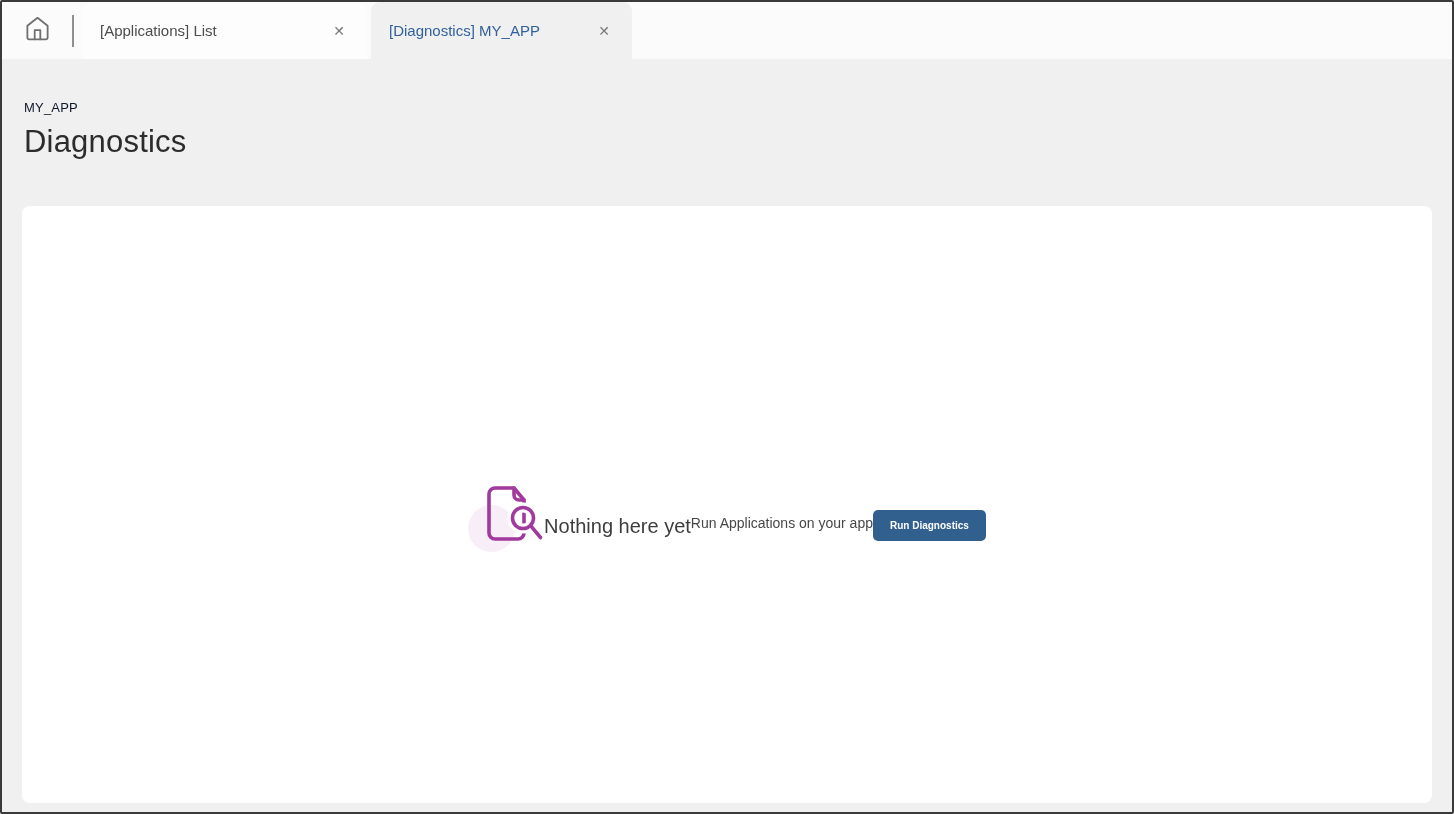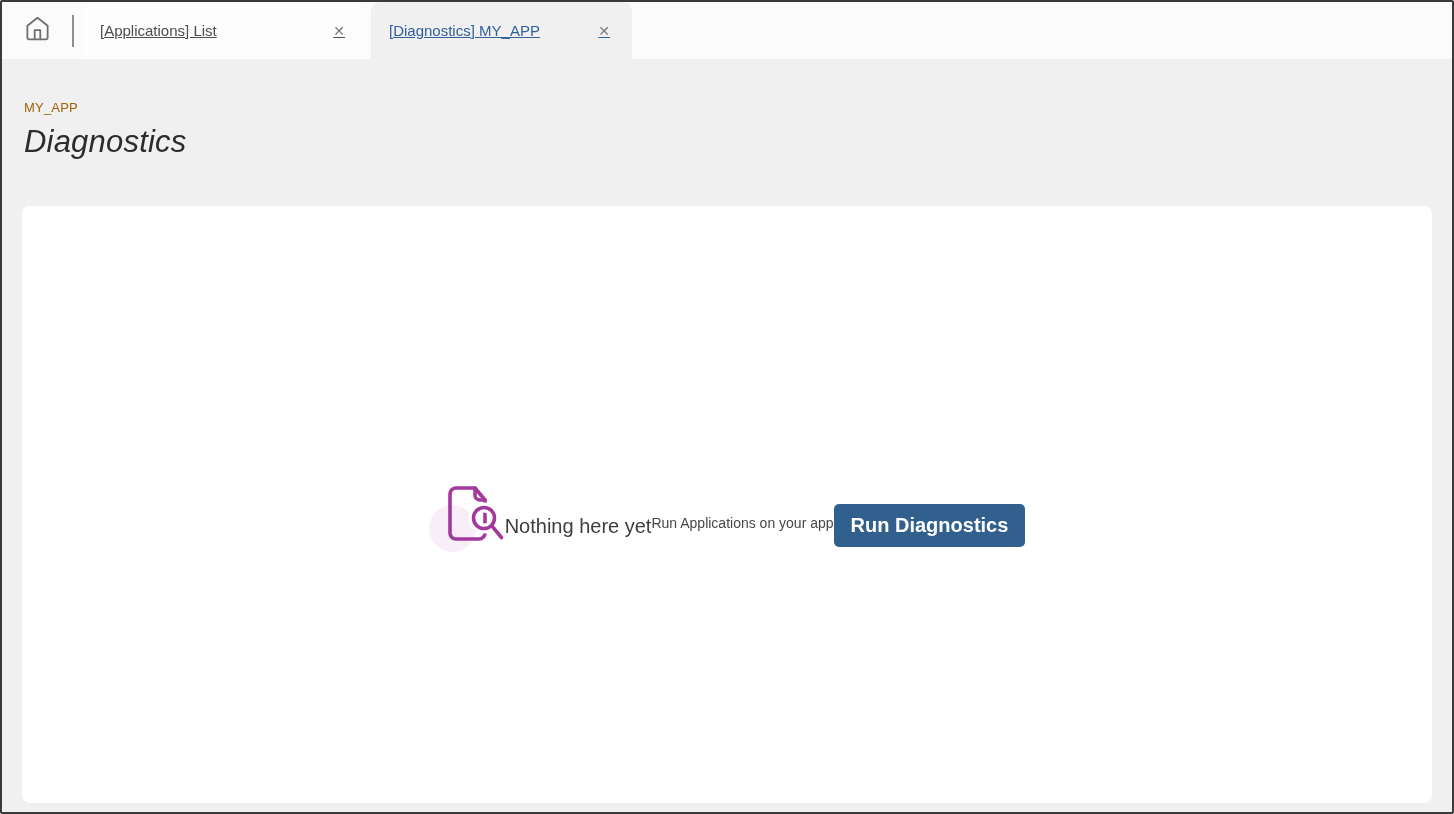--- a/index.html
+++ b/index.html
@@ -34,21 +34,20 @@
     align-self: center;
     flex: 0 0 auto;
   }
   .tab {
     display: flex; align-items: center; justify-content: space-between;
     padding: 0 18px;
     border-radius: 9px 9px 0 0;
     font-size: 15px;
     cursor: pointer;
     flex: 0 0 auto;
-    text-decoration: underline;
   }
   .tab-inactive {
     width: 285px;
     margin-left: 8px;
     background: #fdfdfe;
     color: #4d4d4d;
   }
   .tab-active {
     width: 261px;
     margin-left: 4px;
@@ -61,30 +60,29 @@
     color: #7a7a7a;
     line-height: 1;
     padding: 4px;
     cursor: pointer;
   }
 
   
   .page-header { padding: 41px 0 0 22px; }
   .breadcrumb {
     font-size: 13px;
-    color: #a16207;
+    color: #0f172a;
     letter-spacing: 0.2px;
   }
   .page-title {
     margin-top: 9px;
     font-size: 31px;
     font-weight: 400;
     color: #2c2c2c;
     letter-spacing: 0.2px;
-    font-style: italic;
   }
 
   
   .card {
     margin: 46px 20px 0 20px;
     height: 597px;
     background: #ffffff;
     border-radius: 8px;
     display: flex;
     flex-direction: column;
@@ -118,21 +116,21 @@
     margin-top: 9px;
     font-size: 14px;
     color: #474747;
   }
   .es-button {
     margin-top: 14px;
     border: none;
     background: #31608f;
     color: #ffffff;
     font-family: "Liberation Sans", sans-serif;
-    font-size: 20px;
+    font-size: 10px;
     font-weight: 700;
     padding: 10px 17px;
     border-radius: 5px;
     cursor: pointer;
   }
 </style>
 </head>
 <body>
 
 <div class="window">

